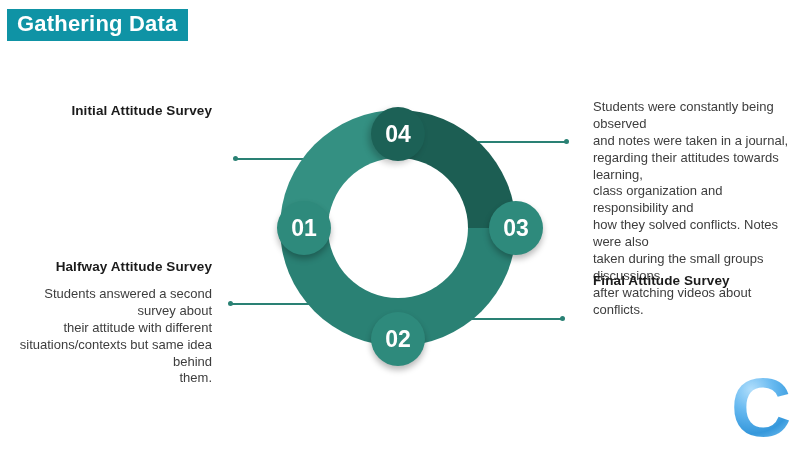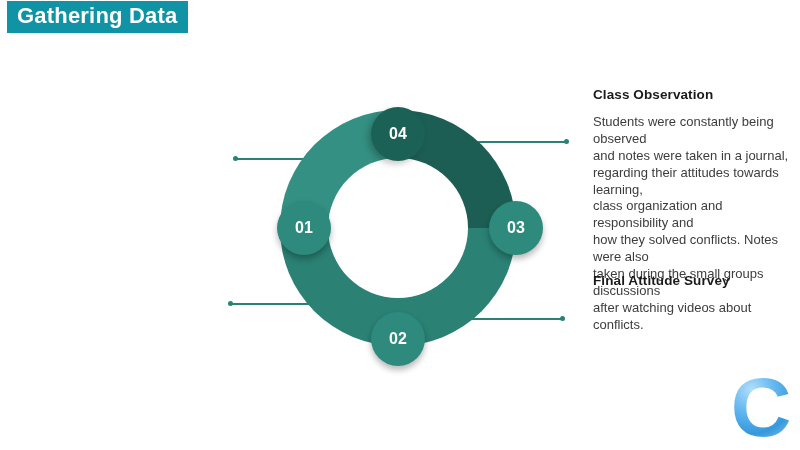--- a/index.html
+++ b/index.html
@@ -16,21 +16,21 @@
   *{margin:0;padding:0;box-sizing:border-box;}
   html,body{width:800px;height:450px;}
   body{
     position:relative;
     width:800px;height:450px;
     background:#ffffff;
     font-family:"Liberation Sans",sans-serif;
     overflow:hidden;
   }
   .title-box{
-    position:absolute;left:7px;top:1px;
+    position:absolute;left:7px;top:9px;
     background:var(--title-bg);
     color:#ffffff;
     font-size:22px;font-weight:bold;
     padding:2px 10px 4px 10px;
     letter-spacing:0.2px;
   }
   
   .ring{
     position:absolute;left:280px;top:110px;width:236px;height:236px;
     border-radius:50%;
@@ -39,21 +39,21 @@
       var(--ring-teal) 90deg 270deg,
       var(--ring-teal-light) 270deg 360deg);
   }
   .ring-hole{
     position:absolute;left:328px;top:158px;width:140px;height:140px;
     border-radius:50%;background:#ffffff;
   }
   .node{
     position:absolute;width:54px;height:54px;border-radius:50%;
     display:flex;align-items:center;justify-content:center;
-    color:#ffffff;font-weight:bold;font-size:16px;
+    color:#ffffff;font-weight:bold;font-size:23px;
     box-shadow:0 4px 6px rgba(0,0,0,0.28);
   }
   .node-01{left:277px;top:201px;background:var(--node-teal);}
   .node-02{left:371px;top:312px;background:var(--node-teal);}
   .node-03{left:489px;top:201px;background:var(--node-teal);}
   .node-04{left:371px;top:107px;background:var(--node-dark);box-shadow:-3px 3px 6px rgba(0,0,0,0.22);}
   
   .connector{
     position:absolute;height:1.5px;background:var(--connector);z-index:0;
   }
@@ -111,27 +111,32 @@
   <span>02</span>
 </div>
 <div class="node node-03">
   <span>03</span>
 </div>
 <div class="node node-04">
   <span>04</span>
 </div>
 
 <div class="block block-left block-initial">
+  <h2>Initial Attitude Survey</h2>
 </div>
 
 <div class="block block-left block-halfway">
+  <h2>Halfway Attitude Survey</h2>
+  <div class="body">Students answered a second survey about
+their attitude with different
+situations/contexts but same idea behind
+them.</div>
 </div>
 
 <div class="block block-right block-class">
-  <h2>Class Observation</h2>
   <div class="body">Students were constantly being observed
 and notes were taken in a journal,
 regarding their attitudes towards learning,
 class organization and responsibility and
 how they solved conflicts. Notes were also
 taken during the small groups discussions
 after watching videos about conflicts.</div>
 </div>
 
 <div class="block block-right block-final">

